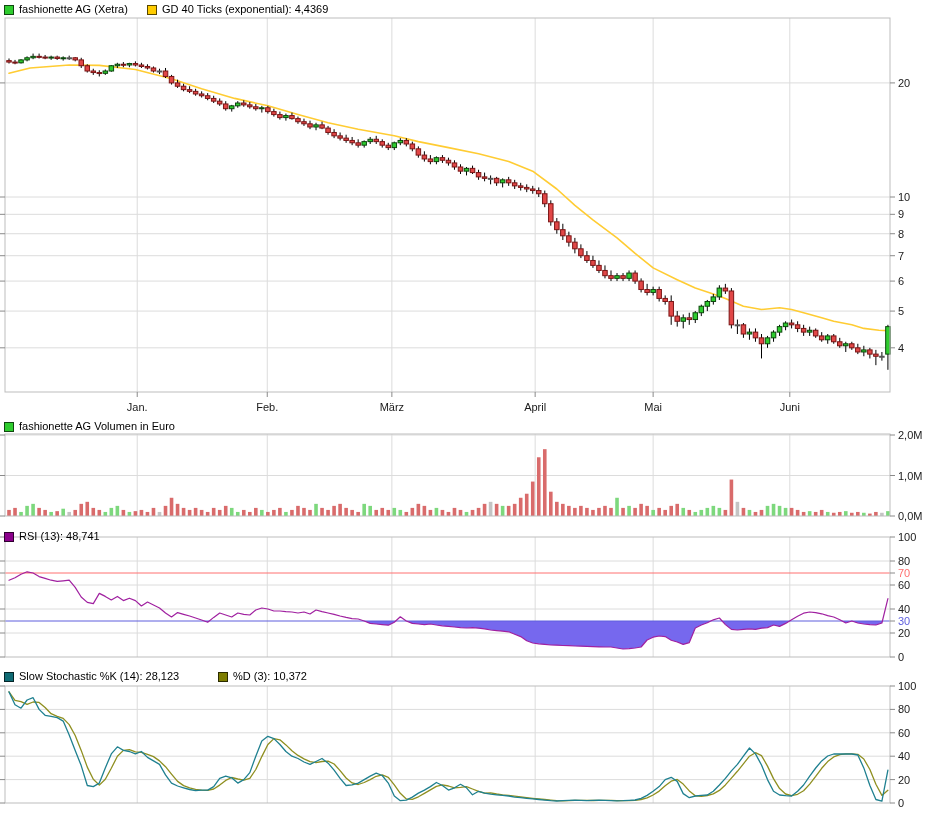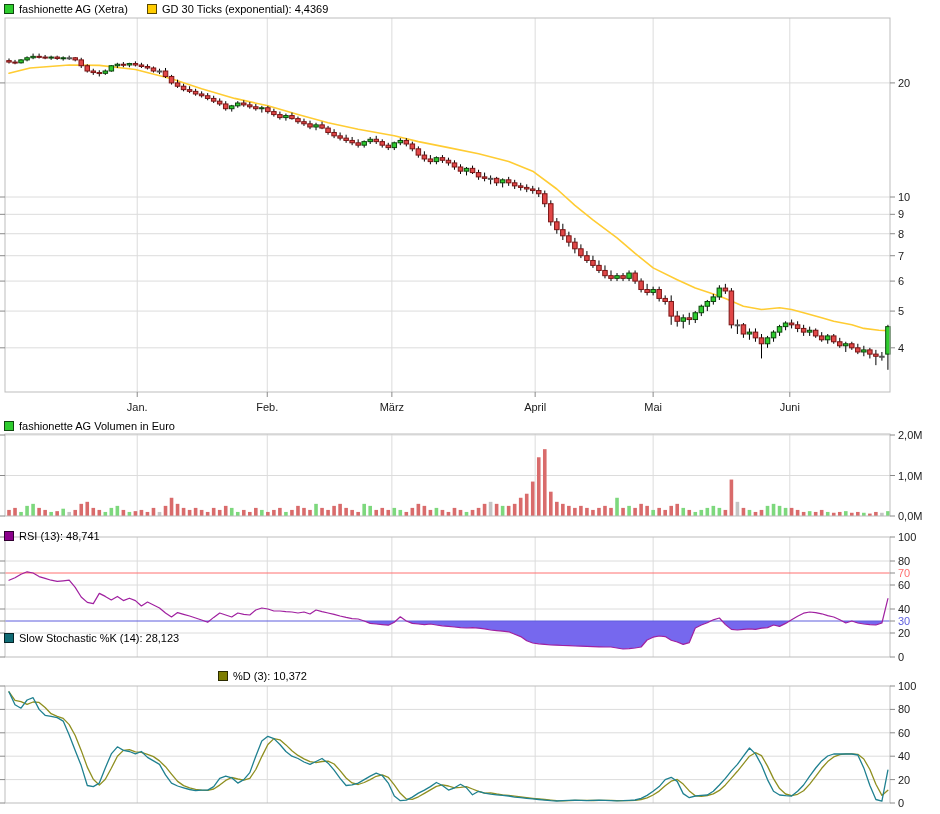--- a/index.html
+++ b/index.html
@@ -1,19 +1,19 @@
 <!DOCTYPE html>
 <html><head>
 <meta charset="utf-8">
 <style>
   html,body{margin:0;padding:0;background:#fff;}
   body{font-family:"Liberation Sans",sans-serif;font-size:11px;color:#111;}
   #root{position:relative;width:940px;height:814px;background:#fff;overflow:hidden;}
   #plot{position:absolute;left:0;top:0;}
-  .lg{position:absolute;display:flex;align-items:center;gap:5px;height:12px;white-space:nowrap;}
+  .lg{position:absolute;display:flex;align-items:flex-end;gap:5px;height:12px;white-space:nowrap;}
   .sq{width:8px;height:8px;border:1px solid rgba(0,0,0,.65);display:inline-block;flex:0 0 auto;}
   .lgtxt{color:#000;}
   svg text{font-family:"Liberation Sans",sans-serif;}
 </style>
 </head>
 <body>
 
 <div id="root">
   <svg id="plot" width="940" height="814">
       <rect x="5" y="18" width="885" height="374" fill="#ffffff" stroke="none"></rect>
@@ -611,31 +611,31 @@
       <line x1="0" y1="803" x2="5" y2="803" stroke="#8a8a8a"></line>
       <text x="898" y="807" font-size="11" fill="#1a1a1a">0</text>
     </svg>
 
   <div class="lg" style="left:4px;top:3px">
     <span class="sq" style="background: rgb(46, 204, 46);"></span>
     <span class="lgtxt">fashionette AG (Xetra)</span>
   </div>
   <div class="lg" style="left:147px;top:3px">
     <span class="sq" style="background: rgb(255, 204, 0);"></span>
-    <span class="lgtxt">GD 30 Ticks (exponential): 4,4369</span>
+    <span class="lgtxt">GD 40 Ticks (exponential): 4,4369</span>
   </div>
   <div class="lg" style="left:4px;top:420px">
     <span class="sq" style="background: rgb(46, 204, 46);"></span>
     <span class="lgtxt">fashionette AG Volumen in Euro</span>
   </div>
   <div class="lg" style="left:4px;top:530px">
     <span class="sq" style="background: rgb(139, 0, 139);"></span>
     <span class="lgtxt">RSI (13): 48,741</span>
   </div>
-  <div class="lg" style="left:4px;top:632px">
+  <div class="lg" style="left:4px;top:670px">
     <span class="sq" style="background: rgb(15, 107, 116);"></span>
     <span class="lgtxt">Slow Stochastic %K (14): 28,123</span>
   </div>
   <div class="lg" style="left:218px;top:670px">
     <span class="sq" style="background: rgb(125, 125, 0);"></span>
     <span class="lgtxt">%D (3): 10,372</span>
   </div>
 </div>
 
 </body></html>

